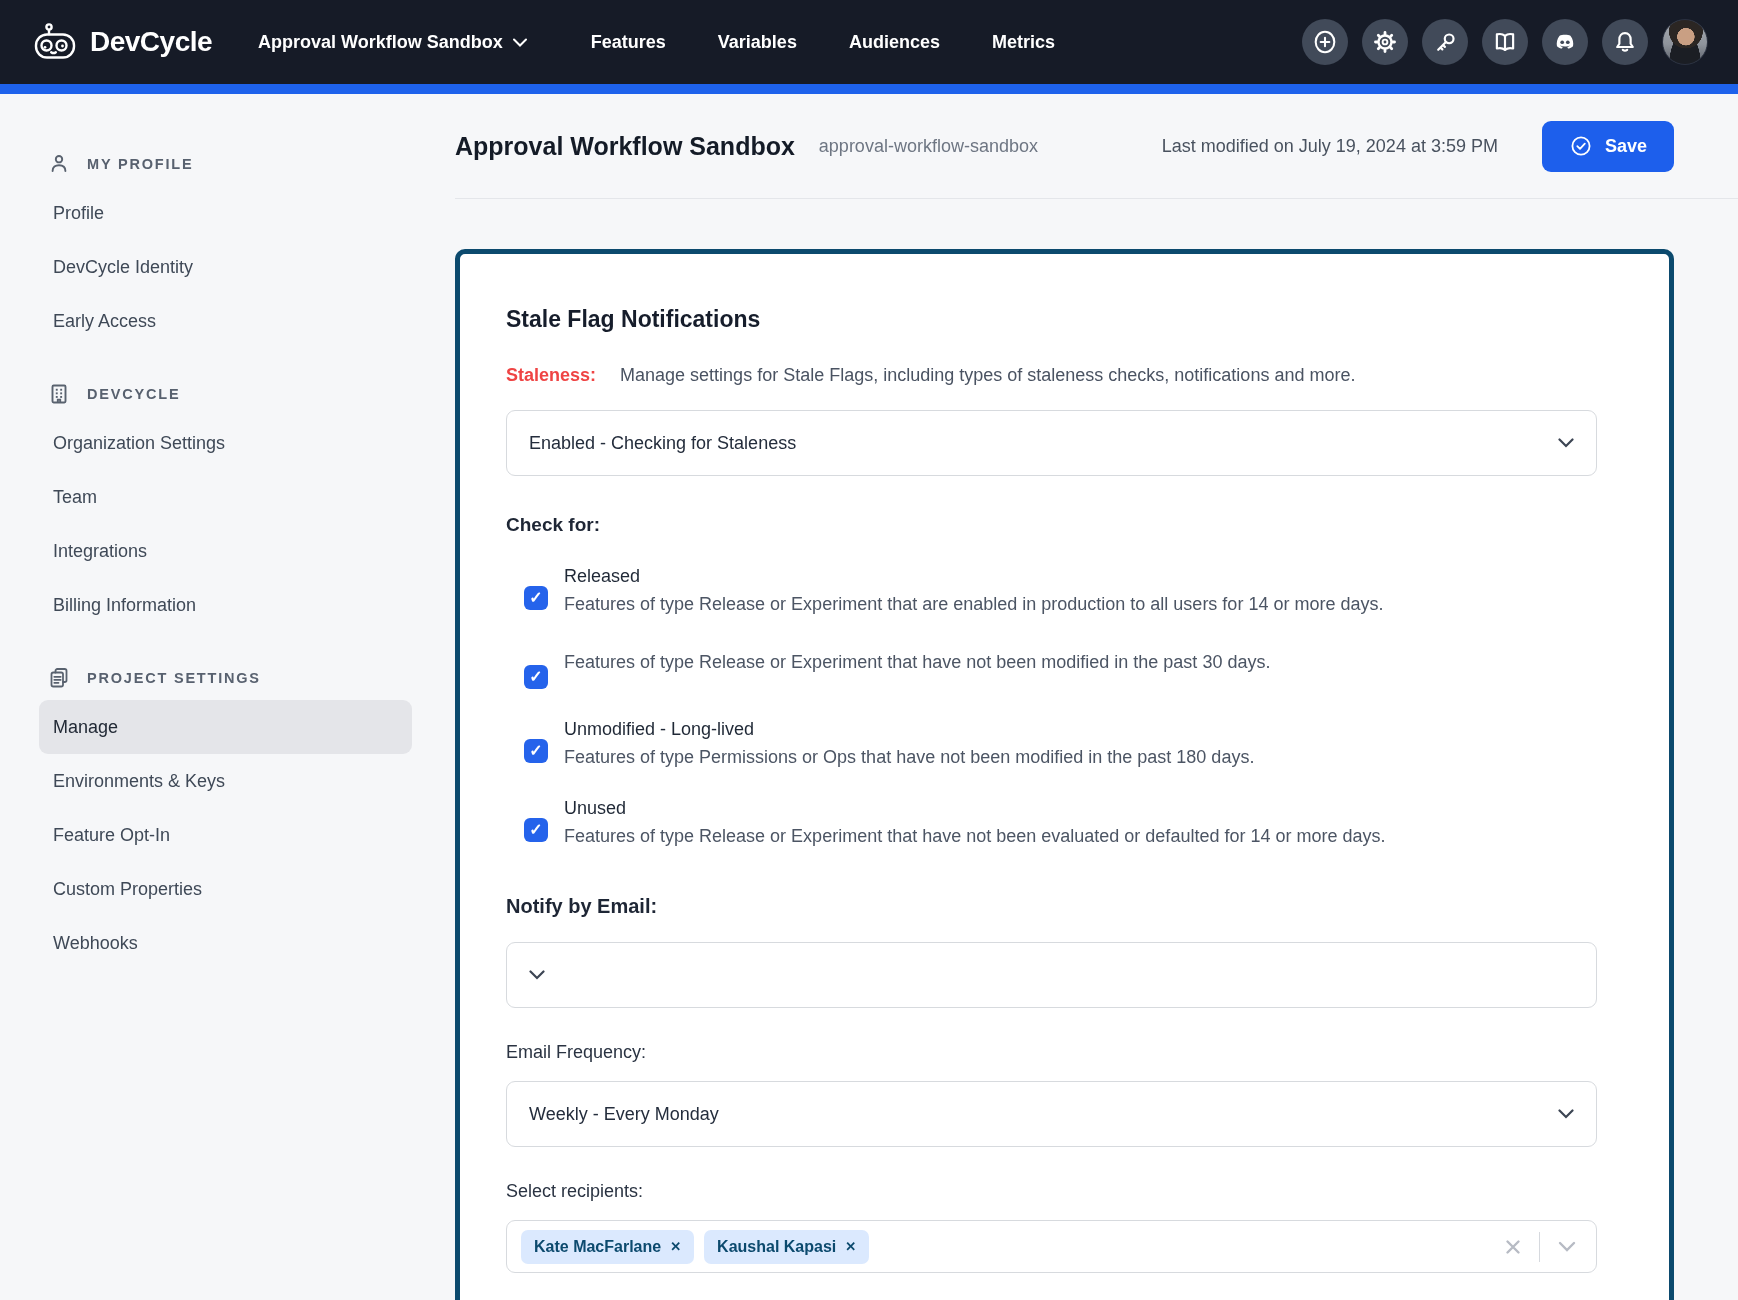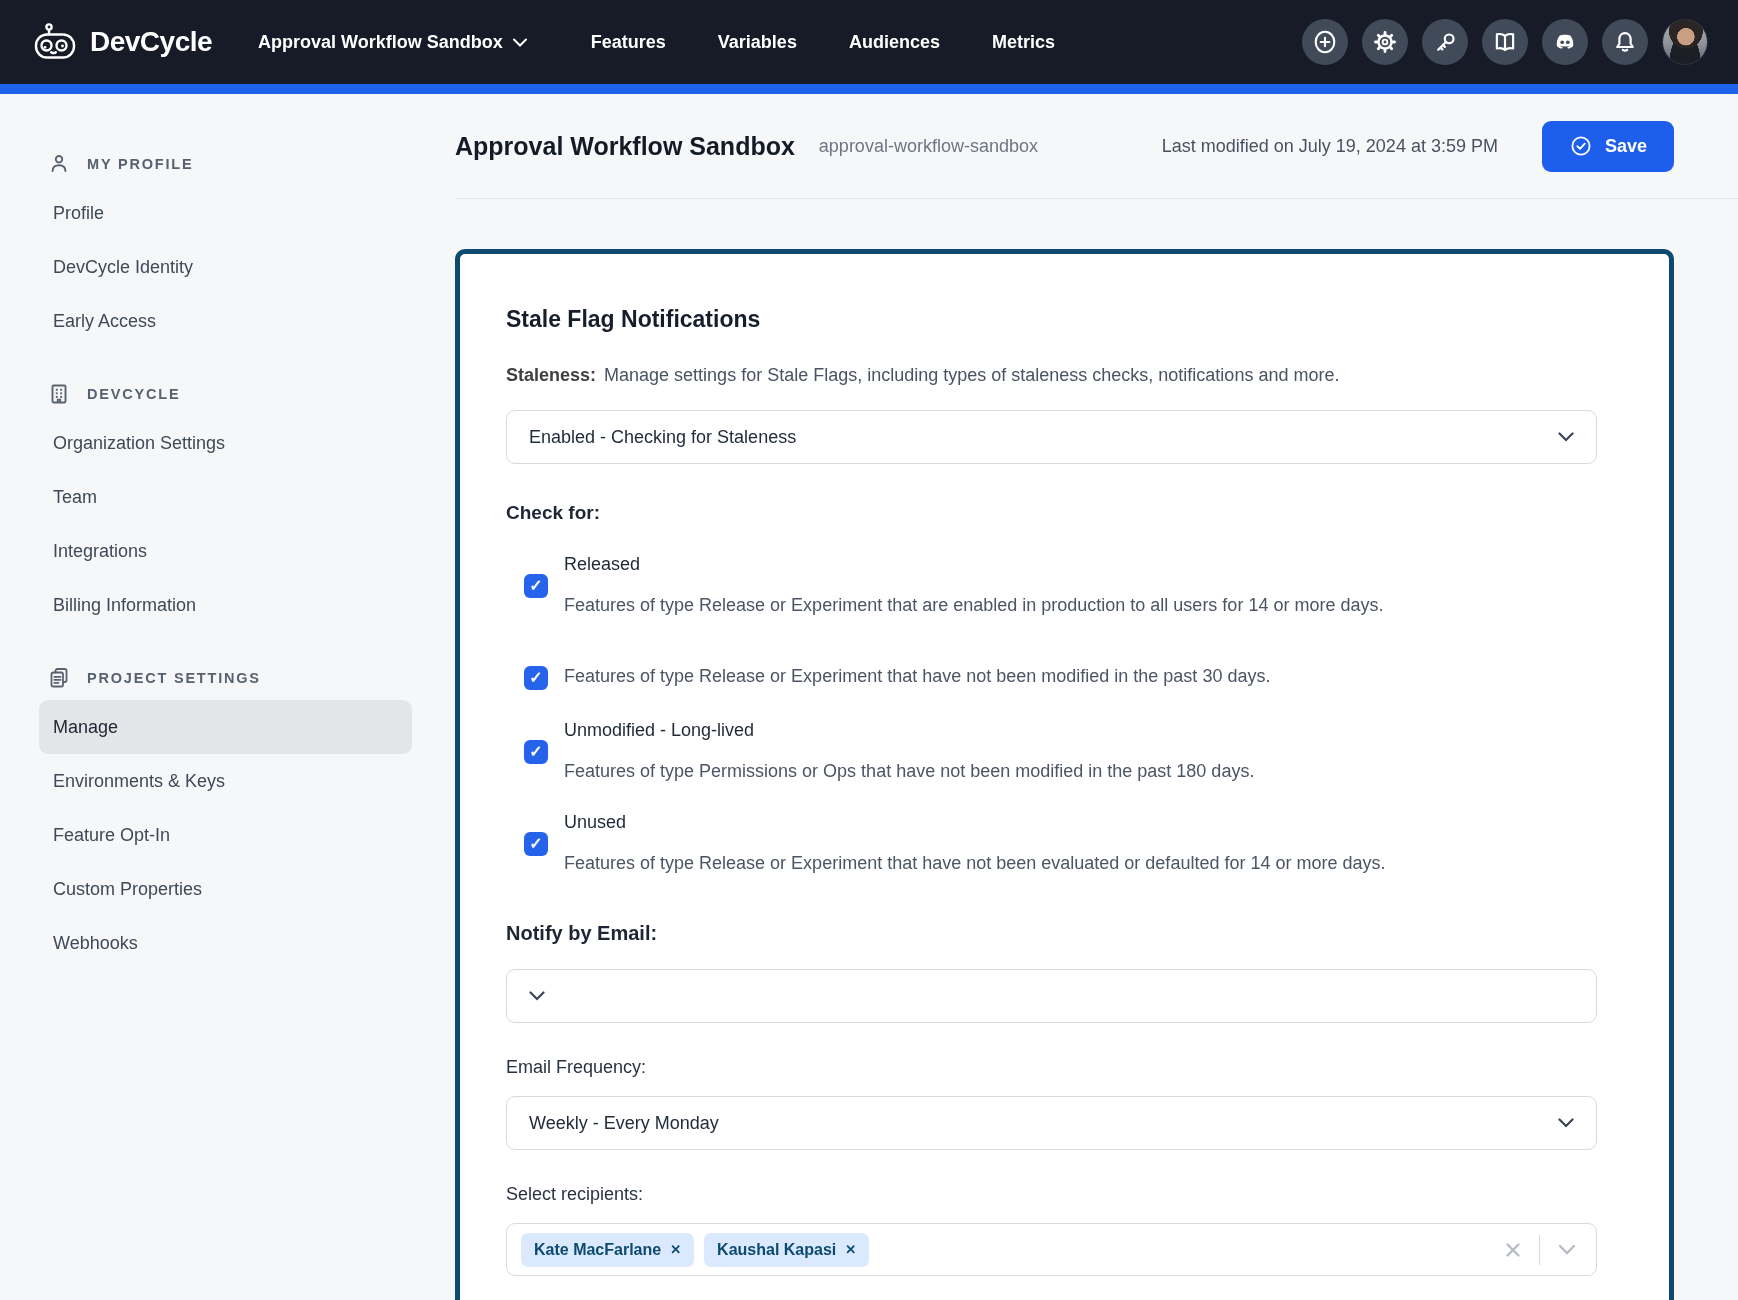--- a/index.html
+++ b/index.html
@@ -79,39 +79,39 @@
   .side-item.selected { background:#e4e5e9; color:#222a36; }
   .side-gap { height:34px; }
 
   
   .card {
     background:#fff; border:5px solid #0c4a6e; border-radius:10px;
     margin:50px 64px 30px 0; padding:52px 72px 46px 46px;
   }
   .card-title { font-size:23px; font-weight:700; color:#161d2b; }
   .staleness-line { margin-top:32px; font-size:18px; color:#4a5362; }
-  .staleness-line b { color:#404040; margin-right:8px;text-align:right; }
+  .staleness-line b { color:#ef4444; margin-right:24px;text-align:right; }
 
   .select {
-    margin-top:24px; height:54px; border:1px solid #d7dade; border-radius:9px;
+    margin-top:24px; height:66px; border:1px solid #d7dade; border-radius:9px;
     background:#fff; display:flex; align-items:center; justify-content:space-between;
     padding:0 22px; cursor:pointer;
   }
   .select .select-value { font-size:18px; color:#242d3c; }
 
   .section-label { margin-top:38px; font-size:19px; font-weight:700; color:#1e2635; }
   .check-row { display:flex; align-items:flex-start; gap:16px; margin-top:30px; padding-left:18px; }
   .checkbox {
     width:24px; height:24px; border-radius:6px; background:#2563eb;
     display:flex; align-items:center; justify-content:center;
     margin-top:20px; cursor:pointer; flex:0 0 24px;
   }
   .checkbox::after { content:"✓"; color:#fff; font-size:16px; font-weight:700; line-height:1; }
   .check-text .check-label { font-size:18px; color:#1f2836; }
-  .check-text .check-desc { font-size:18px; color:#4c5564; margin-top:20px; }
+  .check-text .check-desc { font-size:18px; color:#4c5564; margin-top:7px; }
 
   .notify-label { margin-top:48px; font-size:20px; font-weight:700; color:#1e2635; }
   .field-label { margin-top:34px; font-size:18px; color:#2a3342; }
   .select.tight { margin-top:18px; }
 
   .multiselect {
     margin-top:18px; height:53px; border:1px solid #d7dade; border-radius:9px;
     display:flex; align-items:center; padding:0 16px 0 14px; background:#fff;
   }
   .chips { flex:1; display:flex; align-items:center; gap:10px; }

